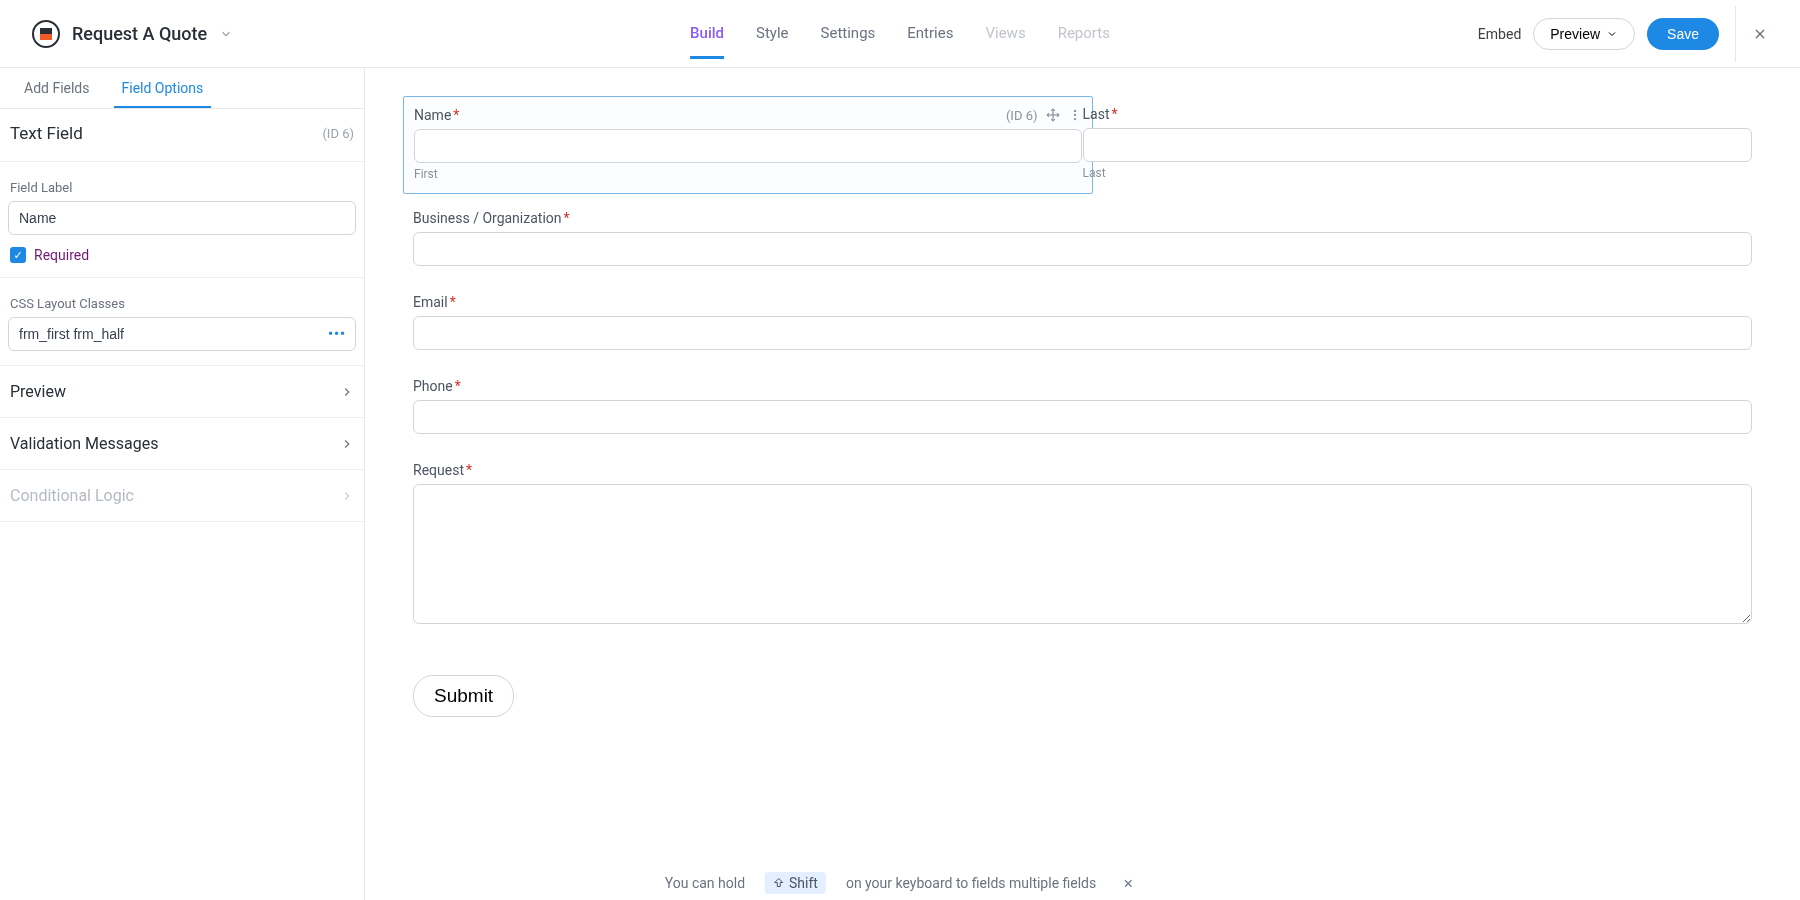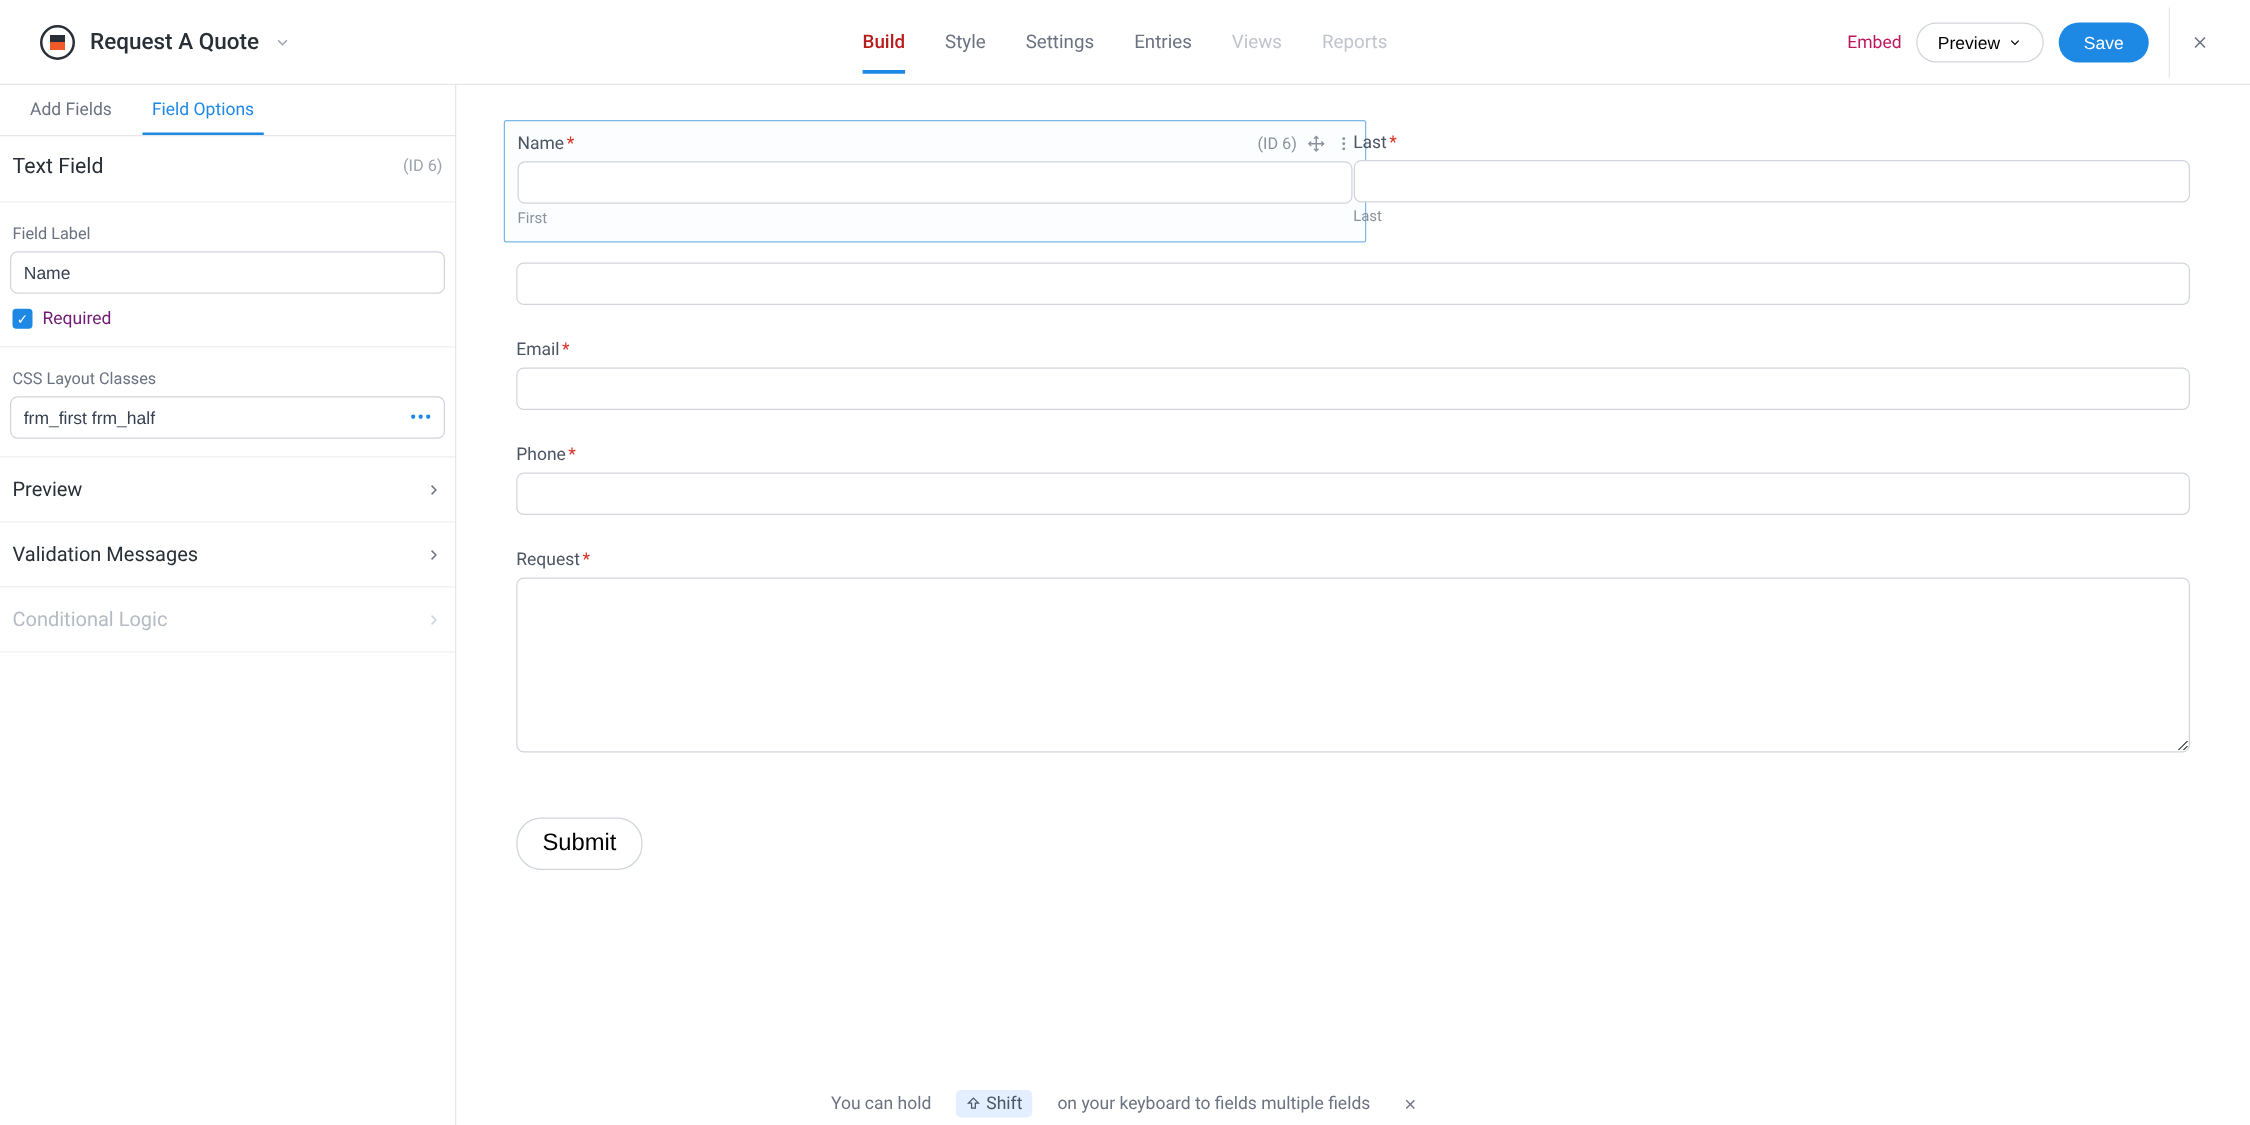--- a/index.html
+++ b/index.html
@@ -37,24 +37,24 @@
       transform: translateX(-50%);
       display: flex; gap: 32px;
     }
     .nav-item {
       color: #6b7280;
       font-size: 15px;
       cursor: pointer;
       padding: 16px 0 14px;
       border-bottom: 3px solid transparent;
     }
-    .nav-item.active { color: #b91c1c; border-bottom-color: #1e88e5; font-weight: 500; }
+    .nav-item.active { color: #8b5cf6; border-bottom-color: #1e88e5; font-weight: 500; }
     .nav-item.disabled { color: #c0c4cc; }
     .header-right { margin-left: auto; display: flex; align-items: center; gap: 12px; }
-    .embed-link { color: #be185d; font-size: 14px; cursor: pointer; }
+    .embed-link { color: #404040; font-size: 14px; cursor: pointer; }
     .preview-btn {
       border: 1px solid #d1d5db;
       background: #fff;
       border-radius: 20px;
       padding: 7px 16px;
       font-size: 14px;
       cursor: pointer;
       display: flex; align-items: center; gap: 6px;
     }
     .save-btn {
@@ -375,20 +375,25 @@
           </div>
           <input class="form-input" style="">
           <div class="sub-label">Last</div>
         </div>
       </div>
     </div>
 
     <div class="form-row">
       <div class="form-col">
         <div class="field-block">
+          <div class="field-label-row">
+            <span class="field-label">
+              <span>Business / Organization</span><span class="req">*</span>
+            </span>
+          </div>
           <input class="form-input" style="">
         </div>
       </div>
     </div>
 
     <div class="form-row">
       <div class="form-col">
         <div class="field-block">
           <div class="field-label-row">
             <span class="field-label">

